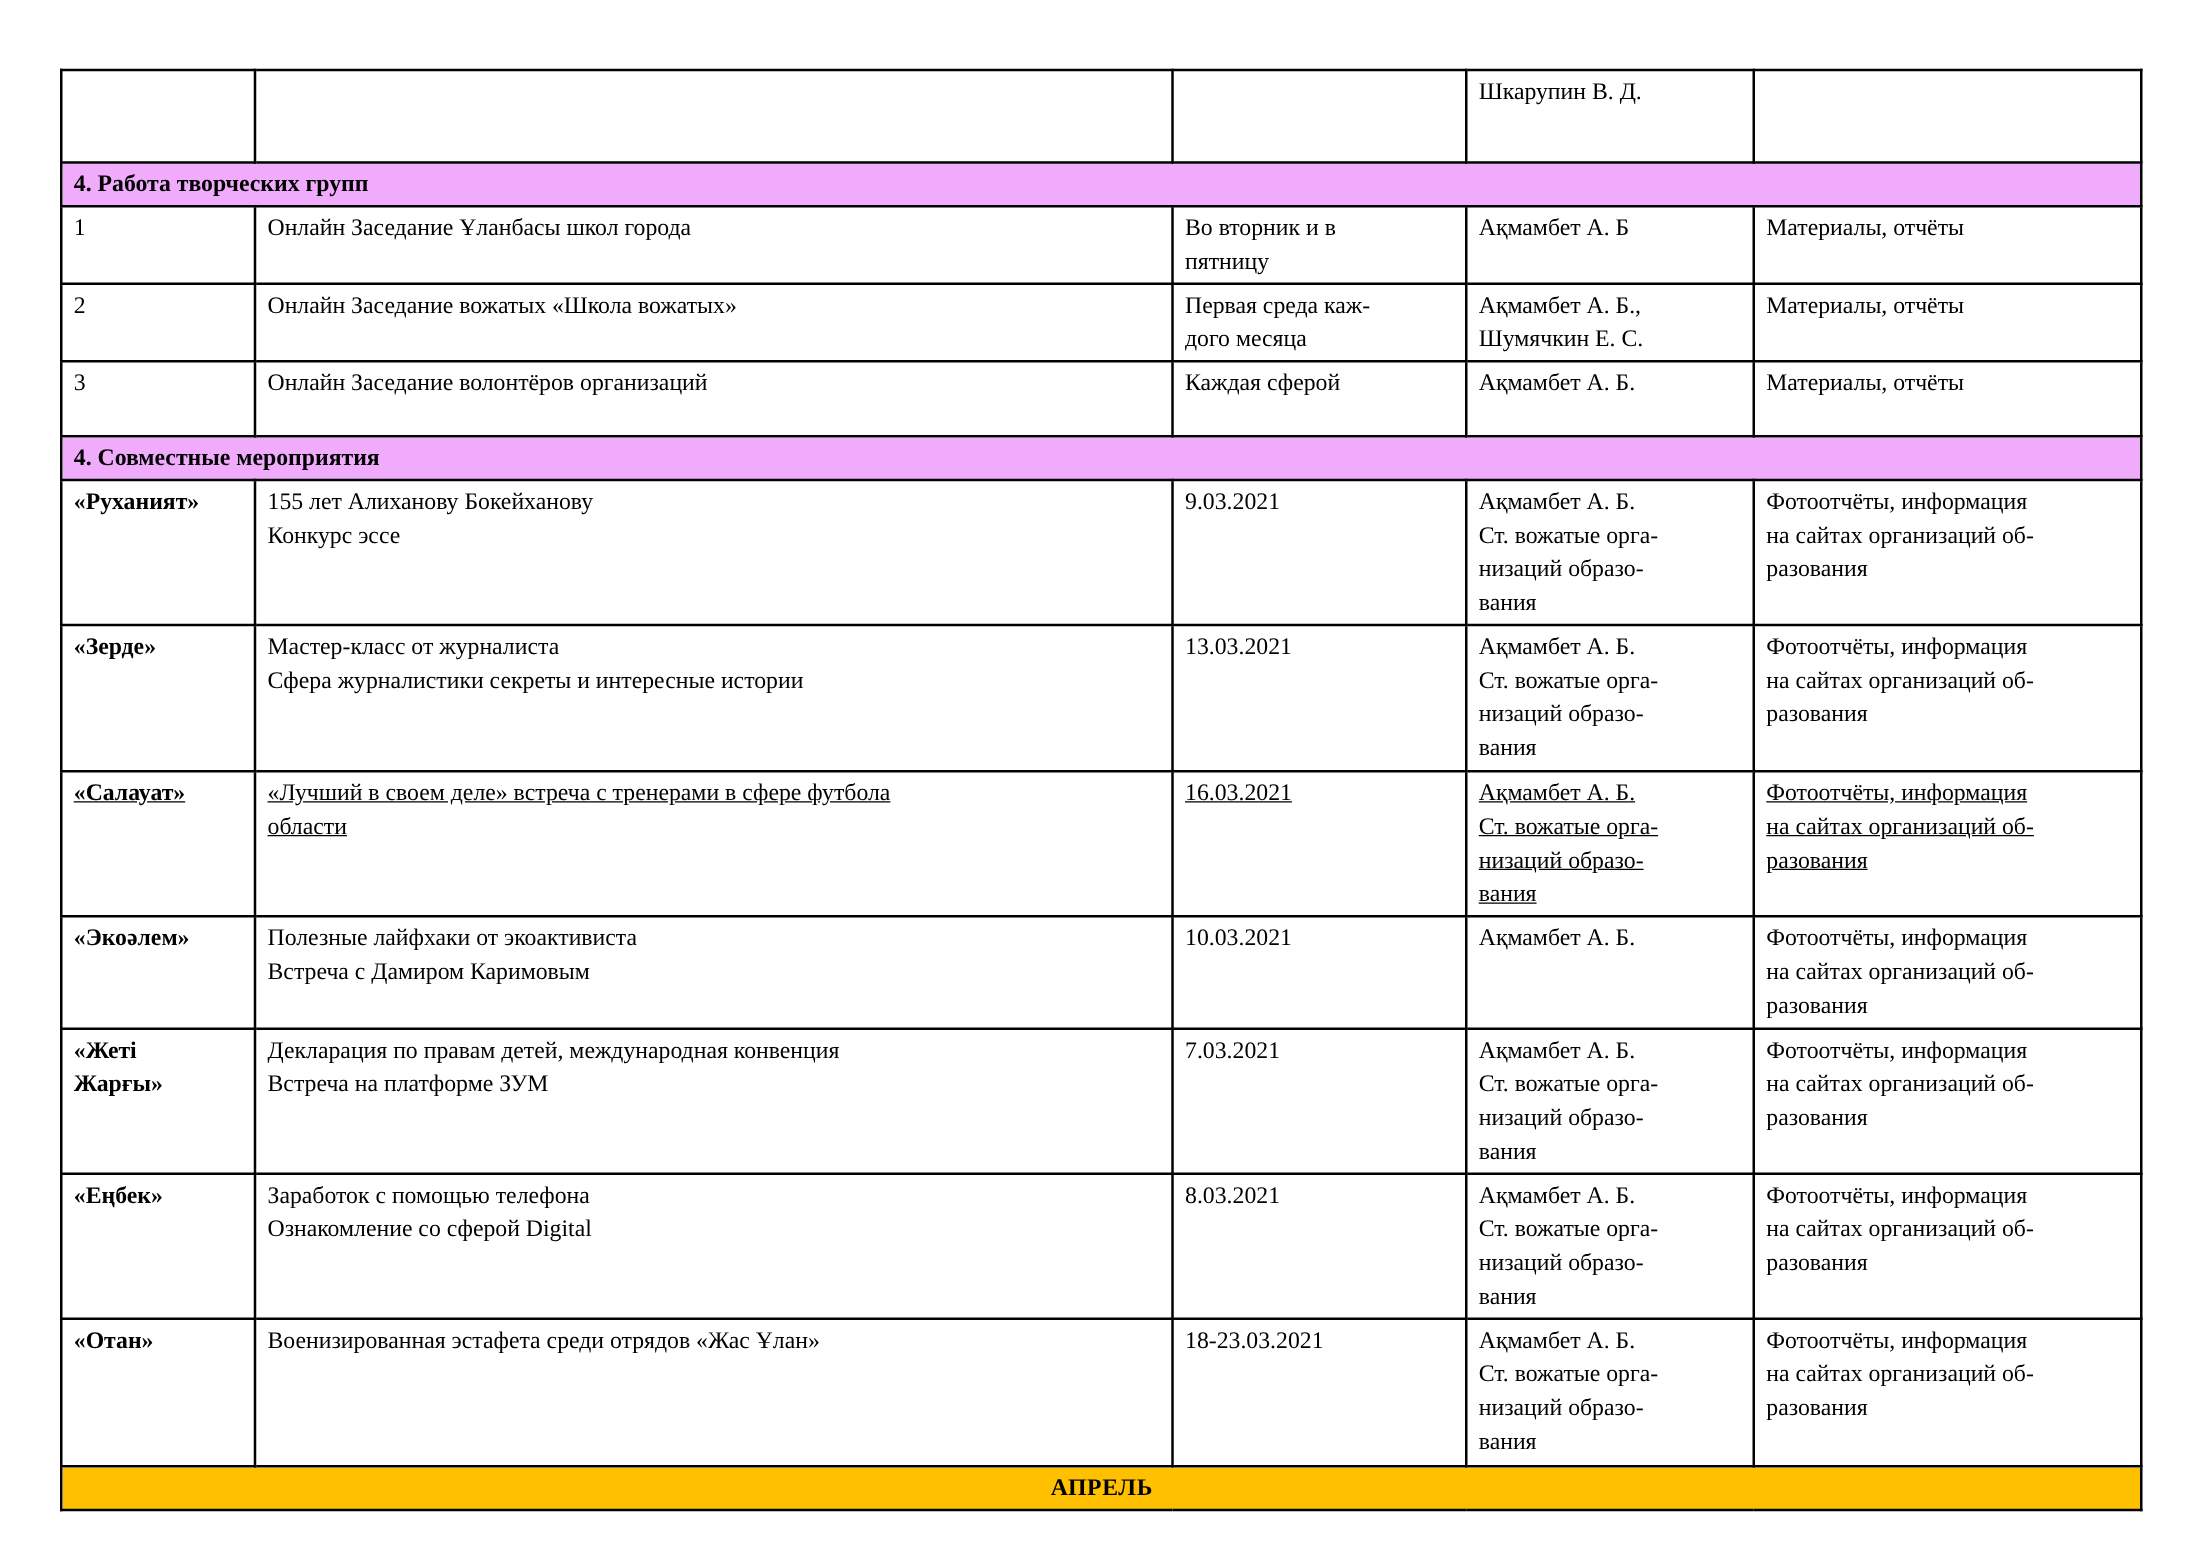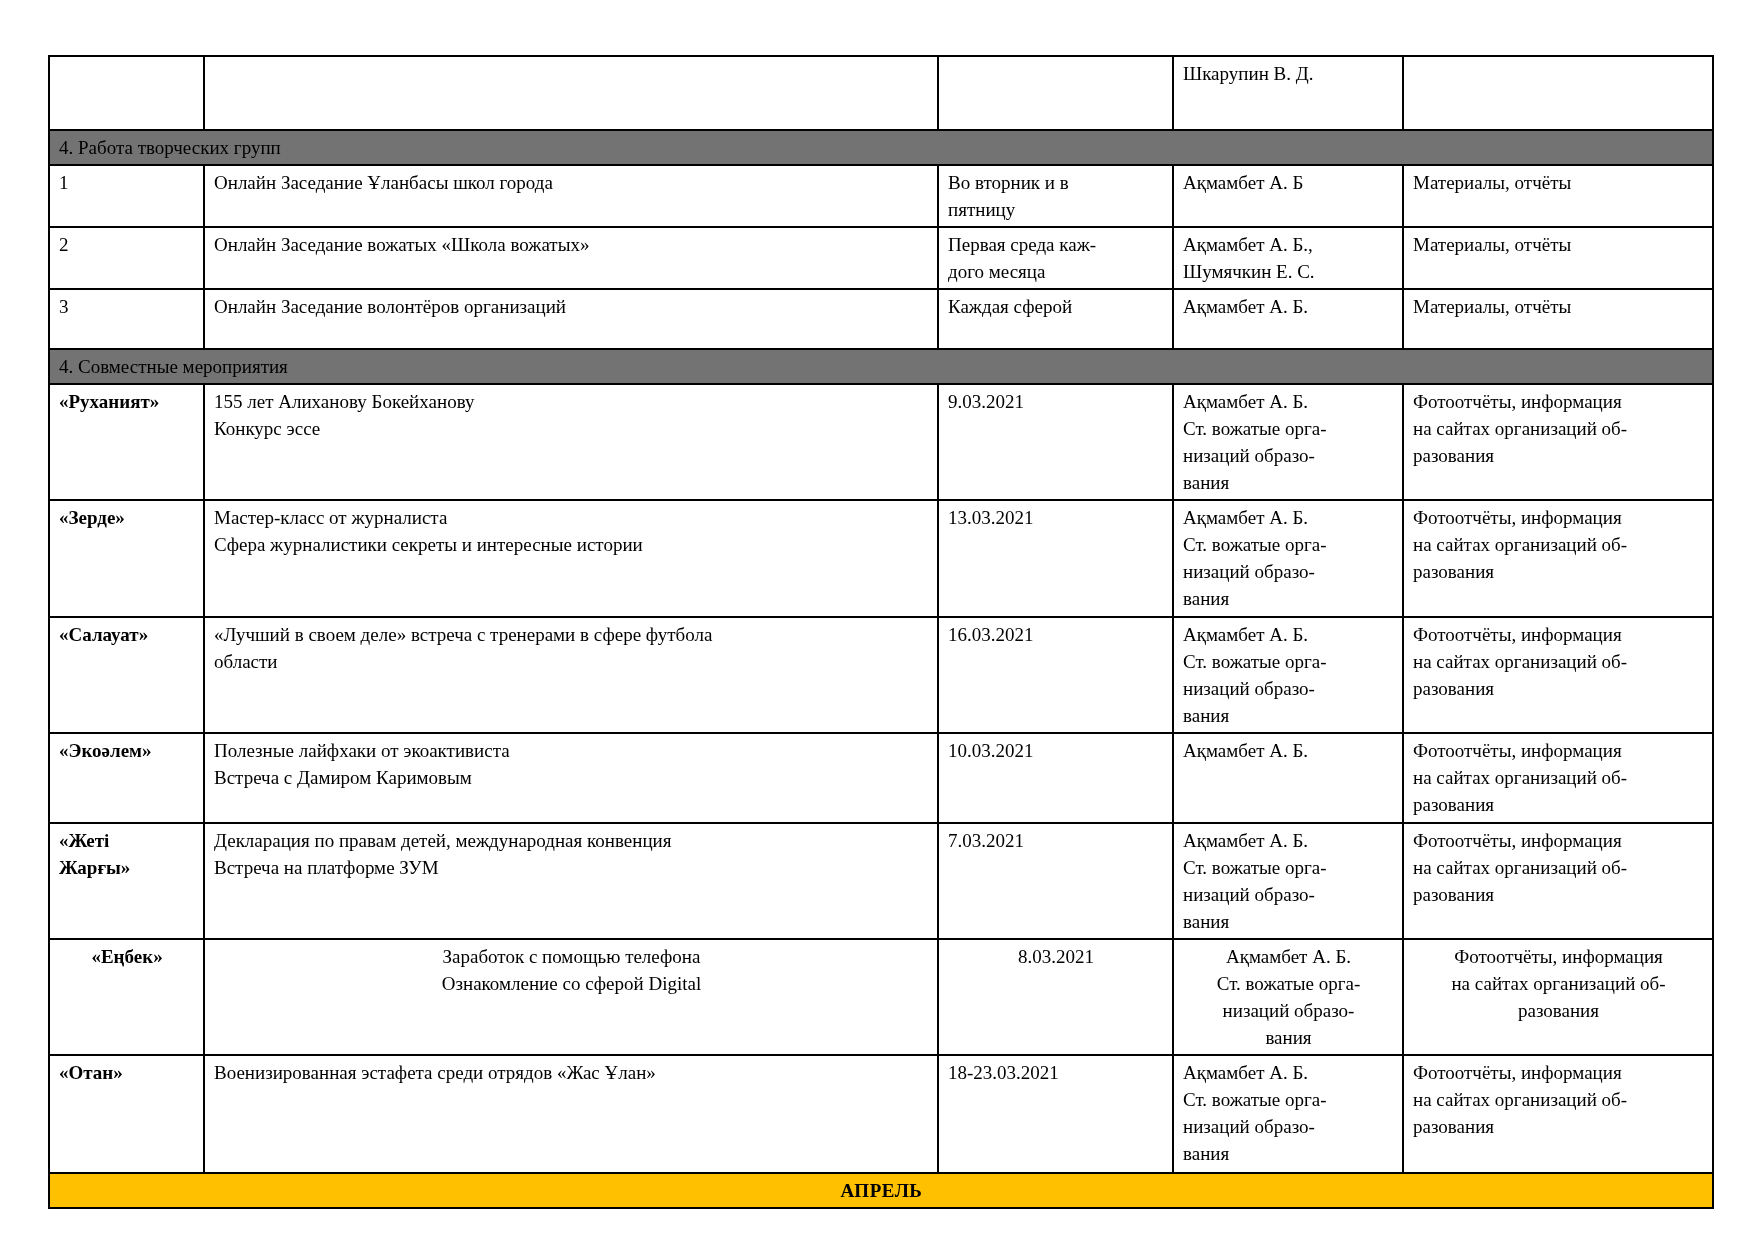--- a/index.html
+++ b/index.html
@@ -35,30 +35,30 @@
   }
   
   tr.r-top    td { height: 66px; }
   tr.r-band1  td { height: 21px; }
   tr.r-s1a    td { height: 50px; }
   tr.r-s1b    td { height: 51px; }
   tr.r-s1c    td { height: 52px; }
   tr.r-band2  td { height: 24px; margin-left: 48px; }
   tr.r-ruh    td { height: 104px; }
   tr.r-zer    td { height: 109px; margin-left: 41px; }
-  tr.r-sal    td { height: 105px; }
+  tr.r-sal    td { height: 105px; text-decoration: underline; }
   tr.r-eko    td { height: 82px; }
   tr.r-zhe    td { height: 107px; }
-  tr.r-enb    td { height: 107px; text-align: center; }
+  tr.r-enb    td { height: 107px; }
   tr.r-ota    td { height: 110px; }
   tr.r-month  td { height: 25px; }
 
   td.band {
-    background: #737373;
-    font-weight: normal;
+    background: #f0abfc;
+    font-weight: bold;
     font-size: 20px;
     padding-top: 2px;
     line-height: 24px;
     white-space: nowrap;
   }
   td.month-band {
     background: #ffc000;
     font-weight: bold;
     font-size: 20px;
     text-align: center;

